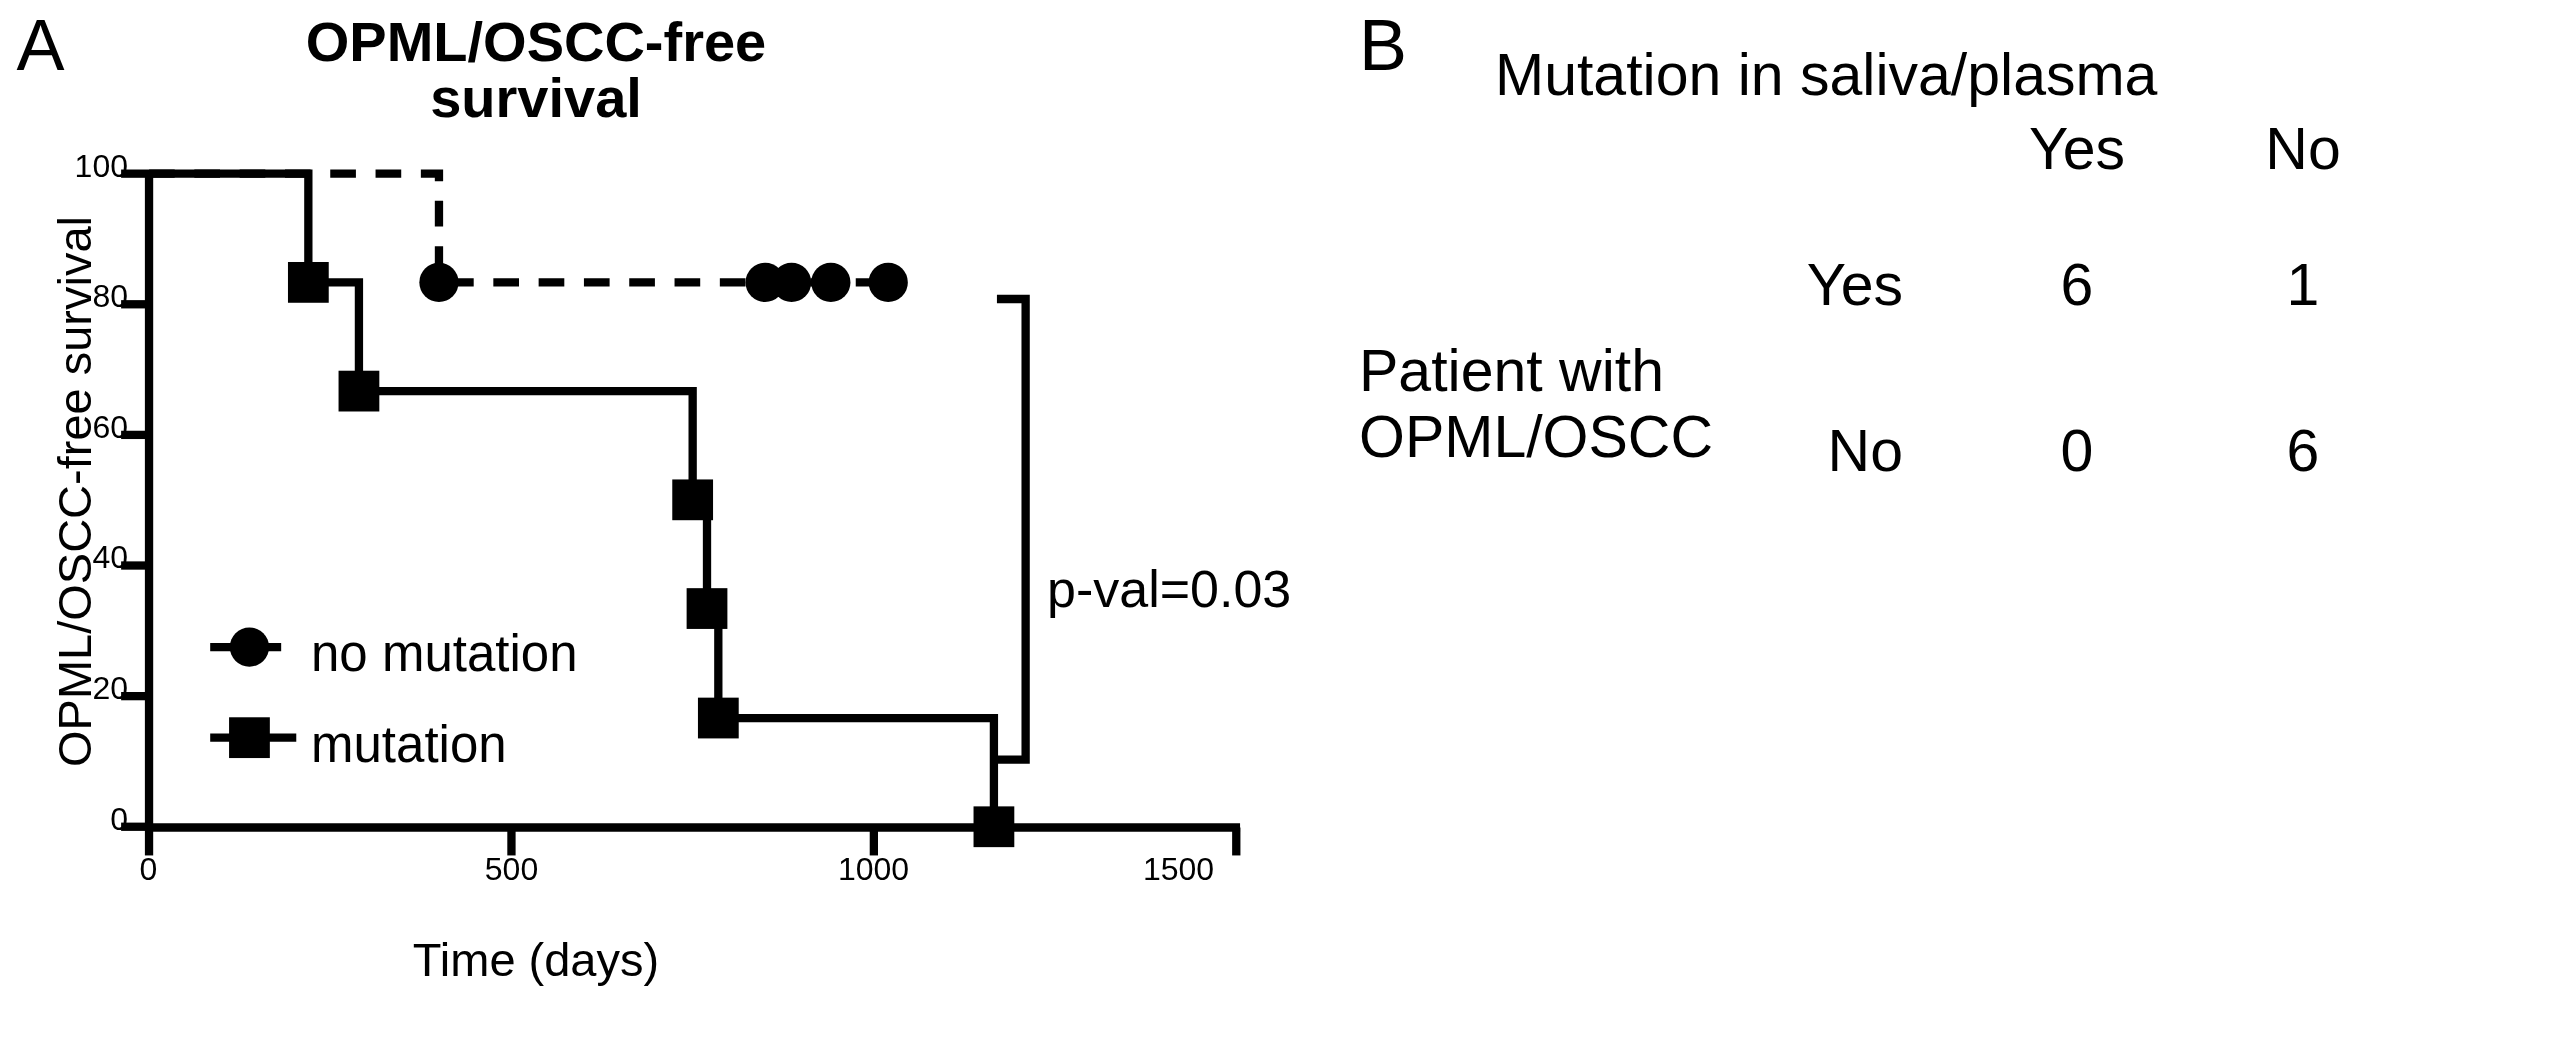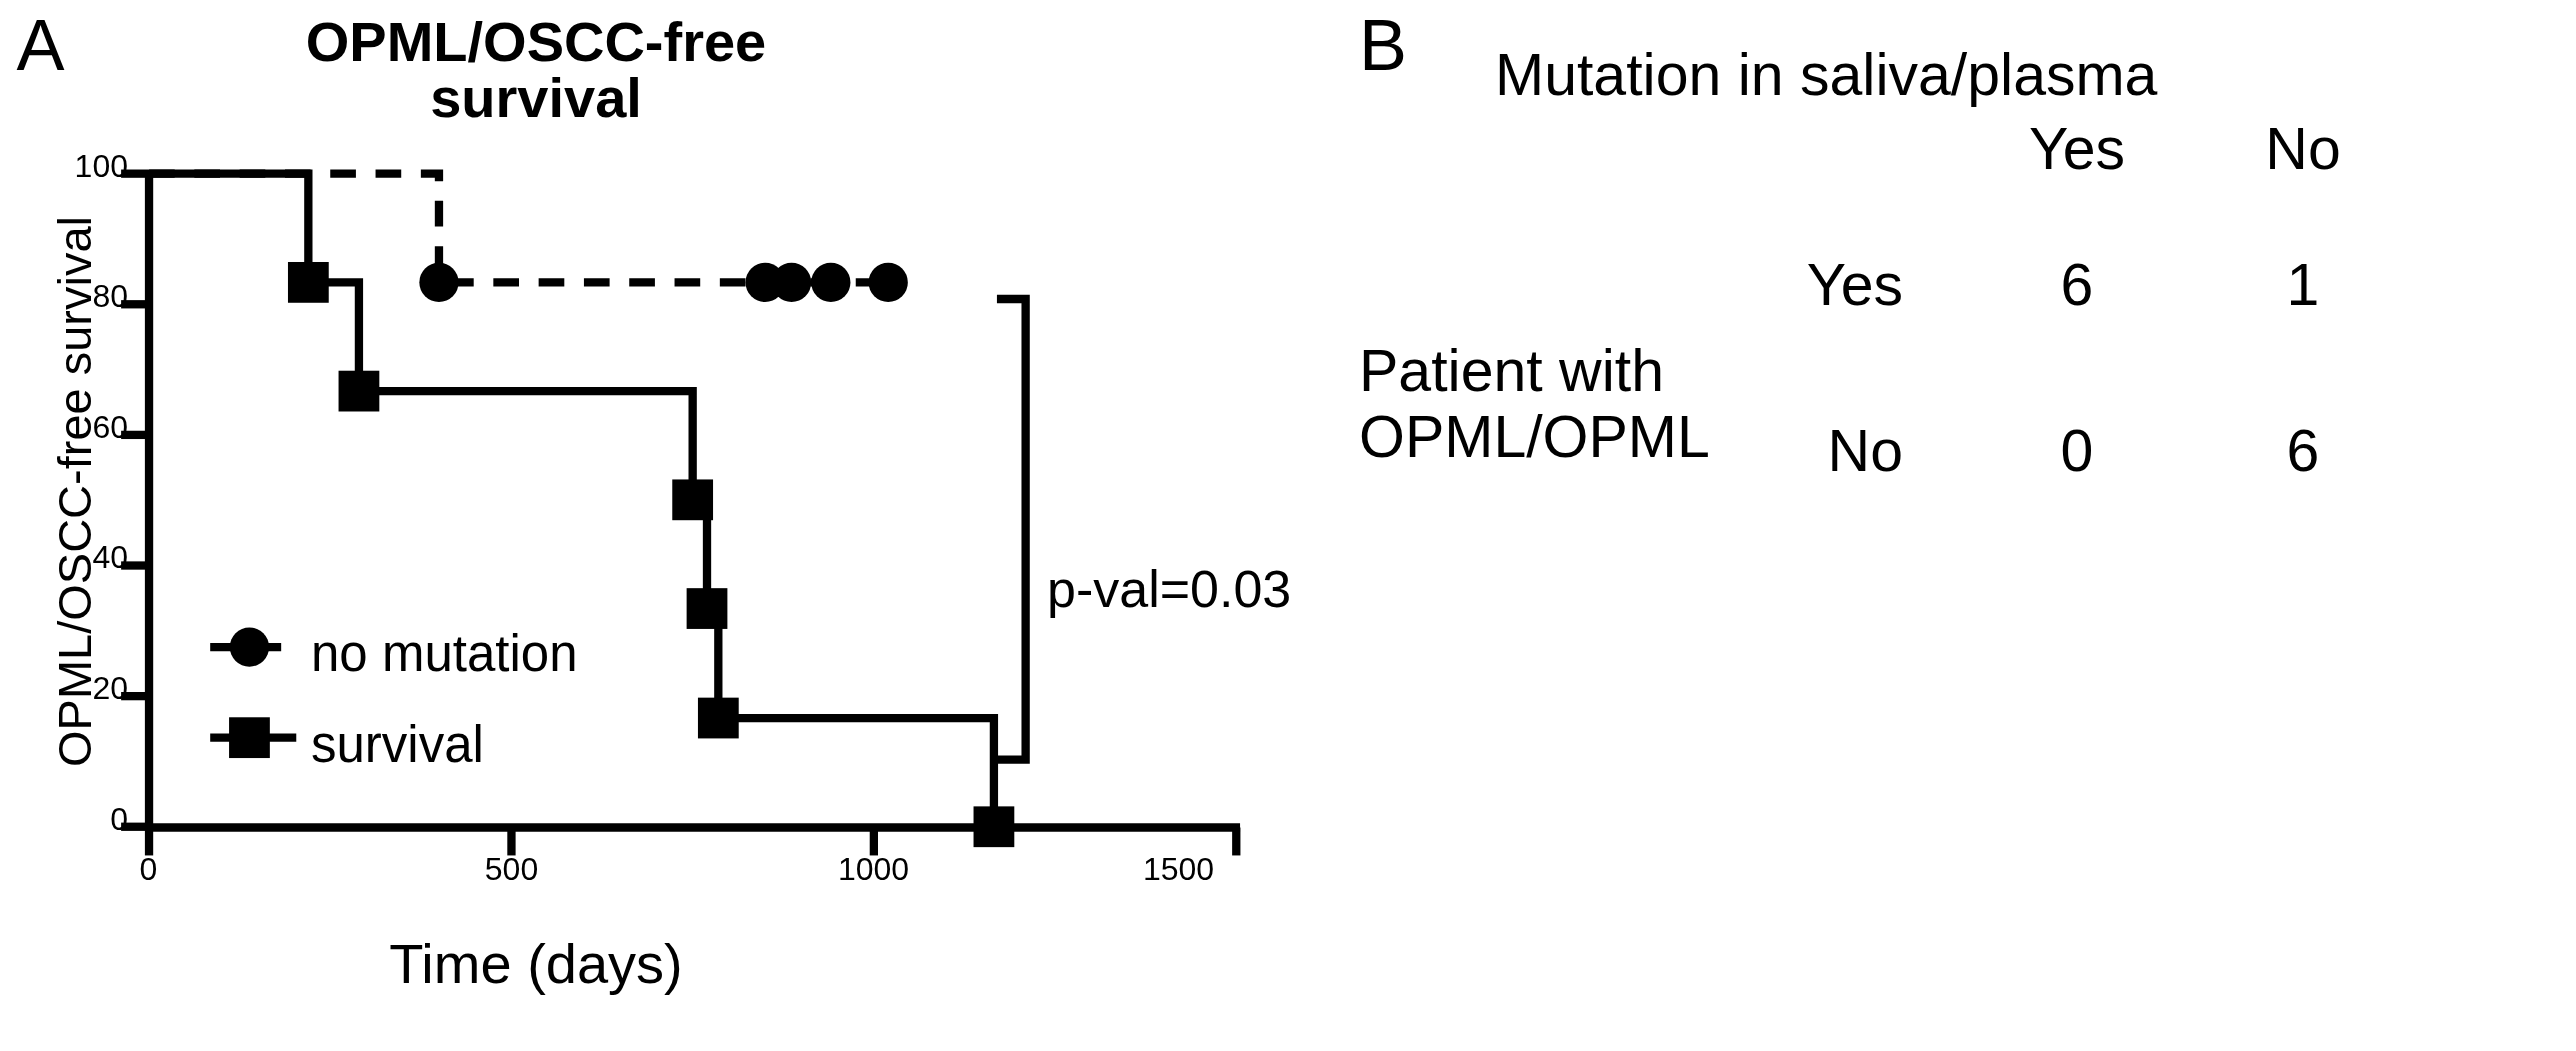--- a/index.html
+++ b/index.html
@@ -7,21 +7,21 @@
        font-family:"Liberation Sans", sans-serif;color:#000;}
   #fig{position:absolute;left:0;top:0;width:2576px;height:1051px;}
   .panel-letter{position:absolute;font-size:72px;font-weight:400;line-height:1;}
   #panelA-letter{left:16.6px;top:9px;}
   #panelB-letter{left:1359px;top:9px;}
   #panelA-title{position:absolute;left:249px;top:13.6px;width:574px;text-align:center;
                 font-size:56px;font-weight:700;line-height:1;}
   #ylabel{position:absolute;left:-213px;top:468px;width:574px;text-align:center;
           font-size:47px;transform:rotate(-90deg);transform-origin:50% 50%;line-height:1;}
   #xlabel{position:absolute;left:287px;top:936px;width:498px;text-align:center;
-          font-size:56px;line-height:1;}
+          font-size:47px;line-height:1;}
   .tick-label{position:absolute;font-size:32px;line-height:1;}
   .ytick{text-align:right;width:113px;}
   .xtick{text-align:center;width:181px;}
   .legend-text{position:absolute;font-size:51px;line-height:1;}
   #pval{position:absolute;left:1047px;top:523px;font-size:52px;line-height:1;margin-top:40px;}
   
   #tableB{position:absolute;left:1329px;top:7.6px;width:1223px;height:574px;}
   .b-text{position:absolute;font-size:59px;line-height:1.12;margin-top:25px;}
   #b-colgroup{left:1495px;top:16.6px;white-space:nowrap;}
   #b-hdr-yes{left:1994px;top:91px;width:166px;text-align:center;}
@@ -53,21 +53,21 @@
   <div class="tick-label ytick" style="left:15px;top:541px;">40</div>
   <div class="tick-label ytick" style="left:15px;top:672px;">20</div>
   <div class="tick-label ytick" style="left:15px;top:803px;">0</div>
 
   <div class="tick-label xtick" style="left:58px;top:853px;">0</div>
   <div class="tick-label xtick" style="left:421px;top:853px;text-align:center;">500</div>
   <div class="tick-label xtick" style="left:783px;top:853px;">1000</div>
   <div class="tick-label xtick" style="left:1088px;top:853px;">1500</div>
 
   <div class="legend-text" style="left:311px;top:628px;">no mutation</div>
-  <div class="legend-text" style="left:311px;top:719px;">survival</div>
+  <div class="legend-text" style="left:311px;top:719px;">mutation</div>
 
   <div id="pval">p-val=0.03</div>
 
   <svg id="plot-svg" width="2576" height="1051" style="position:absolute;left:0;top:0;overflow:visible;" viewBox="0 0 3411 1392">
 
     <g>
       <line x1="197" y1="228" x2="197" y2="1097" stroke="#000" stroke-width="11"></line>
       <line x1="192" y1="1096" x2="1642" y2="1096" stroke="#000" stroke-width="11"></line>
     </g>
 
@@ -133,21 +133,21 @@
     
   </div>
 
   <div class="b-text" id="b-colgroup">Mutation in saliva/plasma</div>
 
   <div class="b-text" id="b-hdr-yes">Yes</div>
   <div class="b-text" id="b-hdr-no">No</div>
 
   <div class="b-text" id="b-rowgroup">
     <span>Patient with</span><br>
-    <span>OPML/OPML</span>
+    <span>OPML/OSCC</span>
   </div>
 
   <div class="b-text" id="b-row0-label">Yes</div>
   <div class="b-text" id="b-row1-label">No</div>
 
   <div class="b-text" id="b-r0c0">6</div>
   <div class="b-text" id="b-r0c1">1</div>
   <div class="b-text" id="b-r1c0">0</div>
   <div class="b-text" id="b-r1c1">6</div>
 

